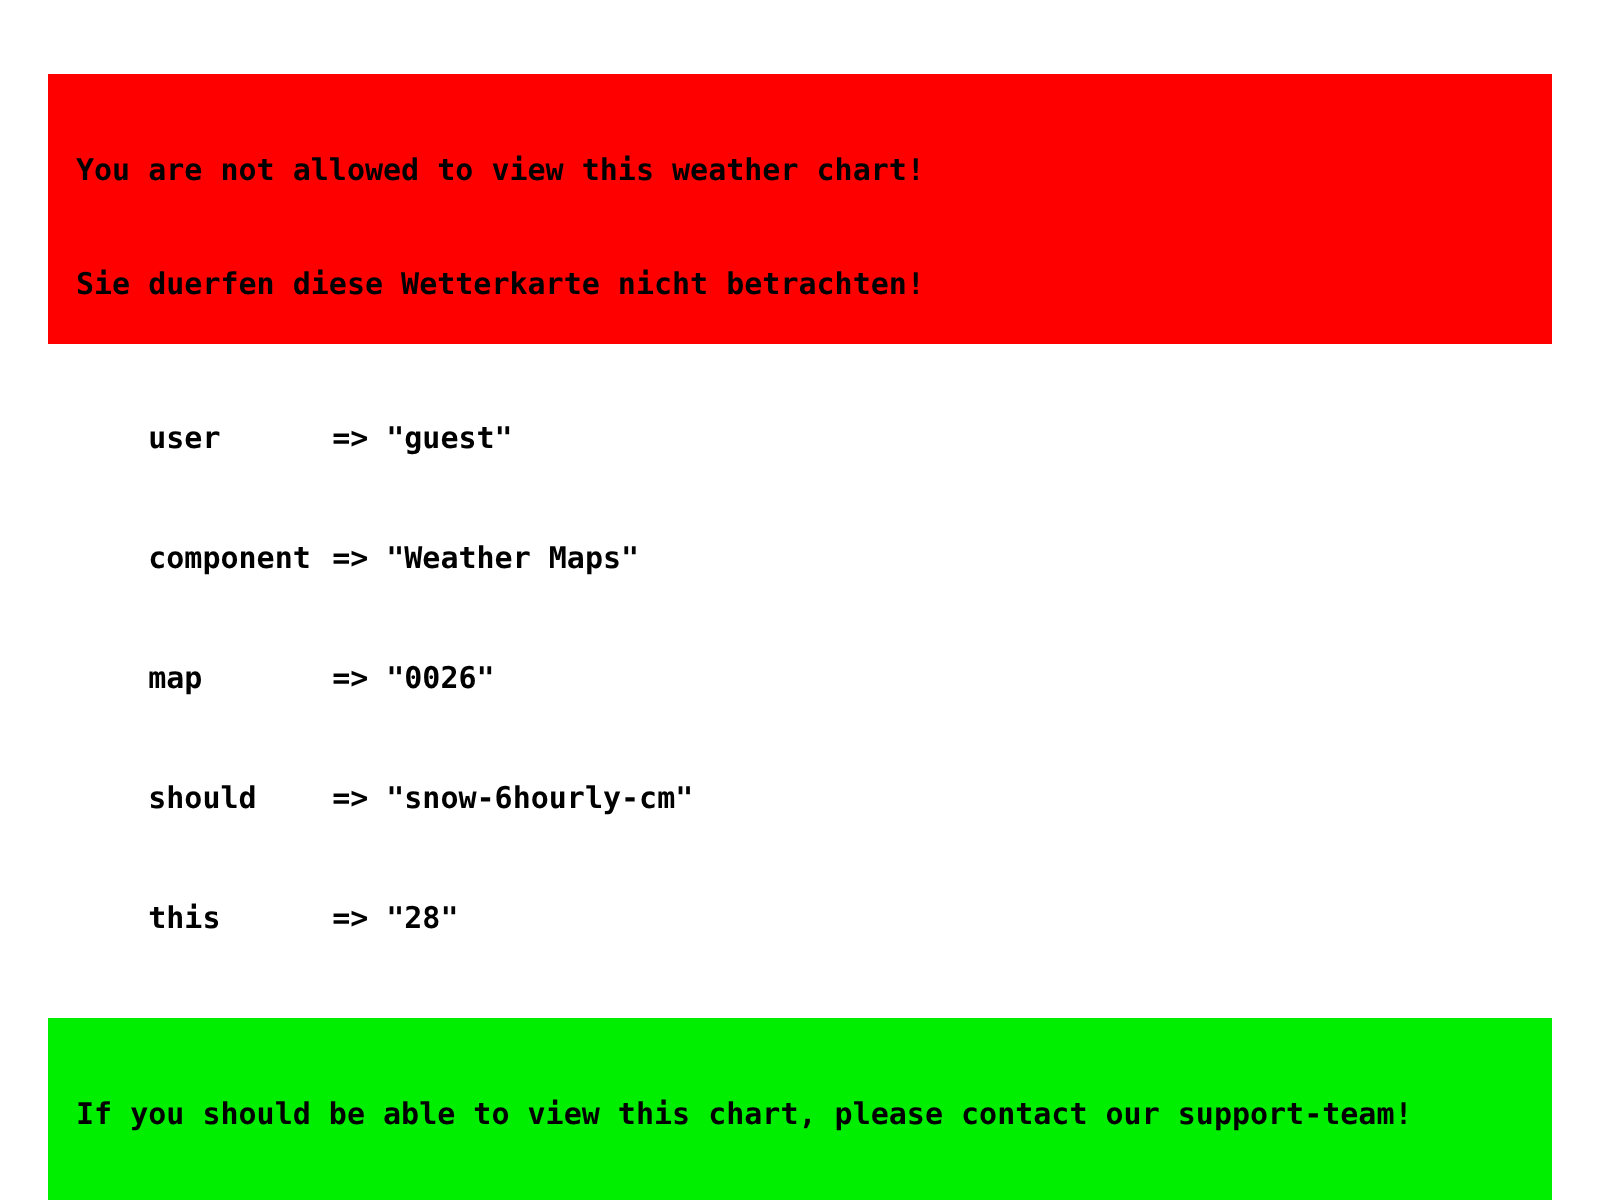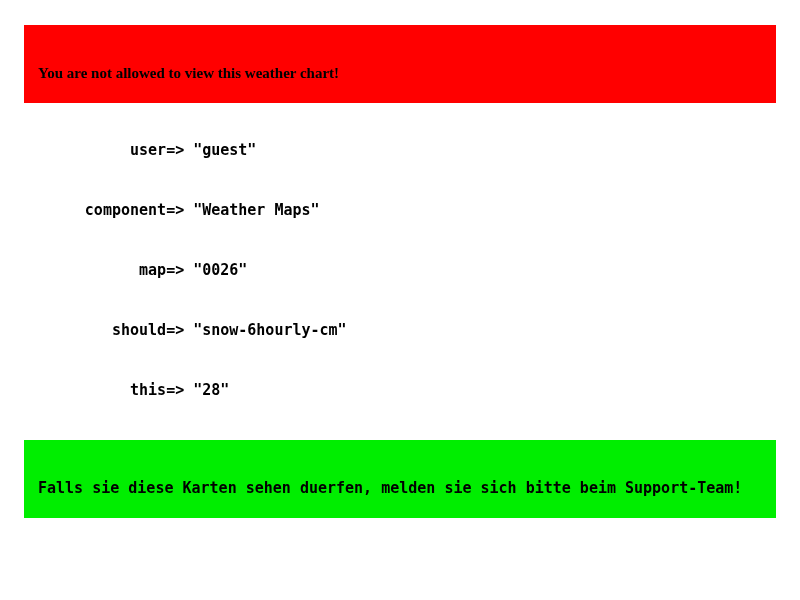--- a/index.html
+++ b/index.html
@@ -16,35 +16,36 @@
     color: #000000;
     overflow: hidden;
   }
   .banner {
     margin-left: 24px;
     width: 738px;          
     padding: 1px 0 1px 14px;
     line-height: 19px;
     white-space: pre;
   }
-  .banner-red   { margin-top: 25px; font-family: Liberation Serif, serif; }
+  .banner-red   { margin-top: 37px; }
   .banner-green { margin-top: 20px; }
   .kv-block {
     margin: 17px 0 0 38px;
     line-height: 20px;
   }
   .kv-row   { white-space: pre; }
-  .kv-key   { display: inline-block; width: 92px; text-align: right; }
+  .kv-key   { display: inline-block; width: 92px; }
   .kv-arrow { display: inline-block; width: 27px; }
 </style>
 </head>
 <body>
 
 <div class="banner banner-red" style="background: rgb(255, 0, 0);">
   <div class="banner-line">You are not allowed to view this weather chart!</div>
+  <div class="banner-line">Sie duerfen diese Wetterkarte nicht betrachten!</div>
 </div>
 
 <div class="kv-block">
   <div class="kv-row">
     <span class="kv-key">user</span><span class="kv-arrow">=&gt;</span><span class="kv-value">"guest"</span>
   </div>
   <div class="kv-row">
     <span class="kv-key">component</span><span class="kv-arrow">=&gt;</span><span class="kv-value">"Weather Maps"</span>
   </div>
   <div class="kv-row">
@@ -52,14 +53,15 @@
   </div>
   <div class="kv-row">
     <span class="kv-key">should</span><span class="kv-arrow">=&gt;</span><span class="kv-value">"snow-6hourly-cm"</span>
   </div>
   <div class="kv-row">
     <span class="kv-key">this</span><span class="kv-arrow">=&gt;</span><span class="kv-value">"28"</span>
   </div>
 </div>
 
 <div class="banner banner-green" style="background: rgb(0, 238, 0);">
+  <div class="banner-line">If you should be able to view this chart, please contact our support-team!</div>
   <div class="banner-line">Falls sie diese Karten sehen duerfen, melden sie sich bitte beim Support-Team!</div>
 </div>
 
 </body></html>

